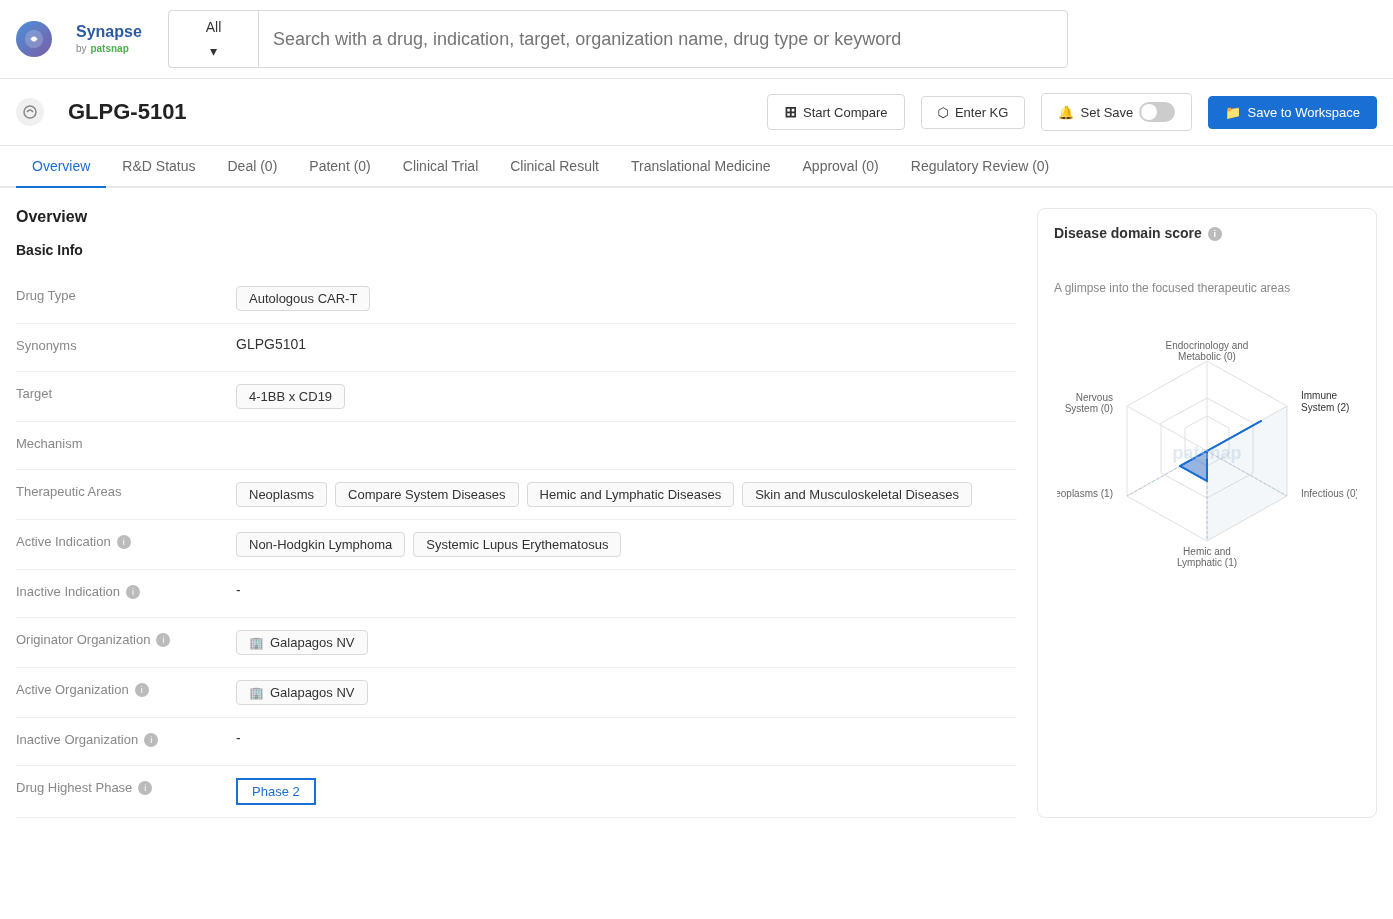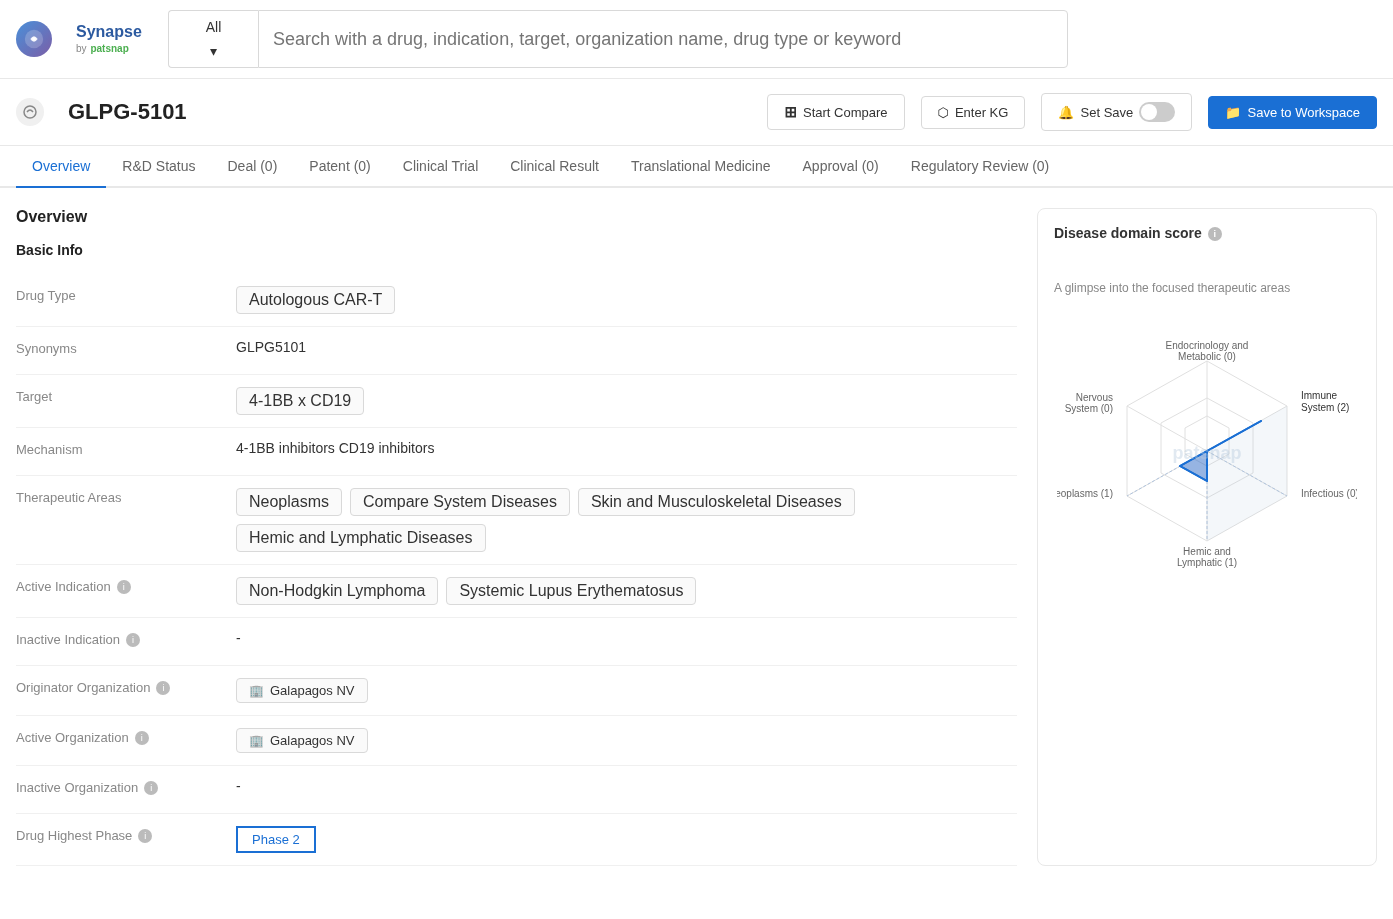--- a/index.html
+++ b/index.html
@@ -39,21 +39,21 @@
     .main-content { flex: 1; }
 
     .section-title { font-size: 16px; font-weight: 700; color: #222; margin-bottom: 16px; }
     .subsection-title { font-size: 14px; font-weight: 700; color: #222; margin-bottom: 16px; }
 
     .info-row { display: flex; align-items: flex-start; padding: 12px 0; border-bottom: 1px solid #f0f0f0; min-height: 48px; }
     .info-label { width: 220px; min-width: 220px; color: #888; font-size: 13px; display: flex; align-items: center; gap: 6px; padding-top: 2px; }
     .info-value { flex: 1; display: flex; flex-wrap: wrap; gap: 8px; align-items: center; }
     .info-icon { width: 14px; height: 14px; border-radius: 50%; background: #bbb; display: inline-flex; align-items: center; justify-content: center; color: #fff; font-size: 9px; cursor: pointer; }
 
-    .tag { display: inline-block; padding: 4px 12px; border: 1px solid #d9d9d9; border-radius: 4px; font-size: 16px; color: #333; background: #fafafa; }
+    .tag { display: inline-block; padding: 4px 12px; border: 1px solid #d9d9d9; border-radius: 4px; font-size: 13px; color: #333; background: #fafafa; }
     .tag-link { display: inline-flex; align-items: center; gap: 6px; padding: 4px 12px; border: 1px solid #d9d9d9; border-radius: 4px; font-size: 13px; color: #333; background: #fafafa; cursor: pointer; }
 
     .dash { color: #333; }
 
     
     .disease-panel { width: 340px; min-width: 340px; border: 1px solid #e8e8e8; border-radius: 8px; padding: 16px; }
     .disease-panel-title { font-size: 14px; font-weight: 700; display: flex; align-items: flex-end; gap: 6px; margin-bottom: 6px; }
     .disease-panel-sub { font-size: 12px; color: #888; margin-bottom: 16px; margin-top: 40px; }
 
     
@@ -157,31 +157,28 @@
           </div>
         </div>
         <div class="info-row">
           <div class="info-label">Target</div>
           <div class="info-value">
             <span class="tag">4-1BB x CD19</span>
           </div>
         </div>
         <div class="info-row">
           <div class="info-label">Mechanism</div>
-          <div class="info-value">
-            <span>4-1BB inhibitors  CD19 inhibitors</span>
-          </div>
         </div>
         <div class="info-row">
           <div class="info-label">Therapeutic Areas</div>
           <div class="info-value">
             <span class="tag">Neoplasms</span>
             <span class="tag">Compare System Diseases</span>
+            <span class="tag">Hemic and Lymphatic Diseases</span>
             <span class="tag">Skin and Musculoskeletal Diseases</span>
-            <span class="tag">Hemic and Lymphatic Diseases</span>
           </div>
         </div>
         <div class="info-row">
           <div class="info-label">Active Indication<span class="info-icon">i</span></div>
           <div class="info-value">
             <span class="tag">Non-Hodgkin Lymphoma</span>
             <span class="tag">Systemic Lupus Erythematosus</span>
           </div>
         </div>
         <div class="info-row">

